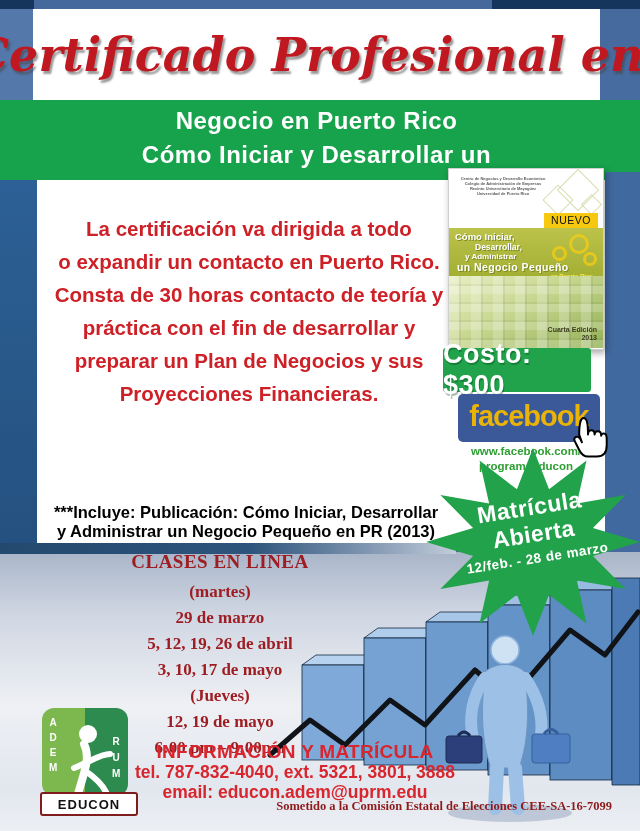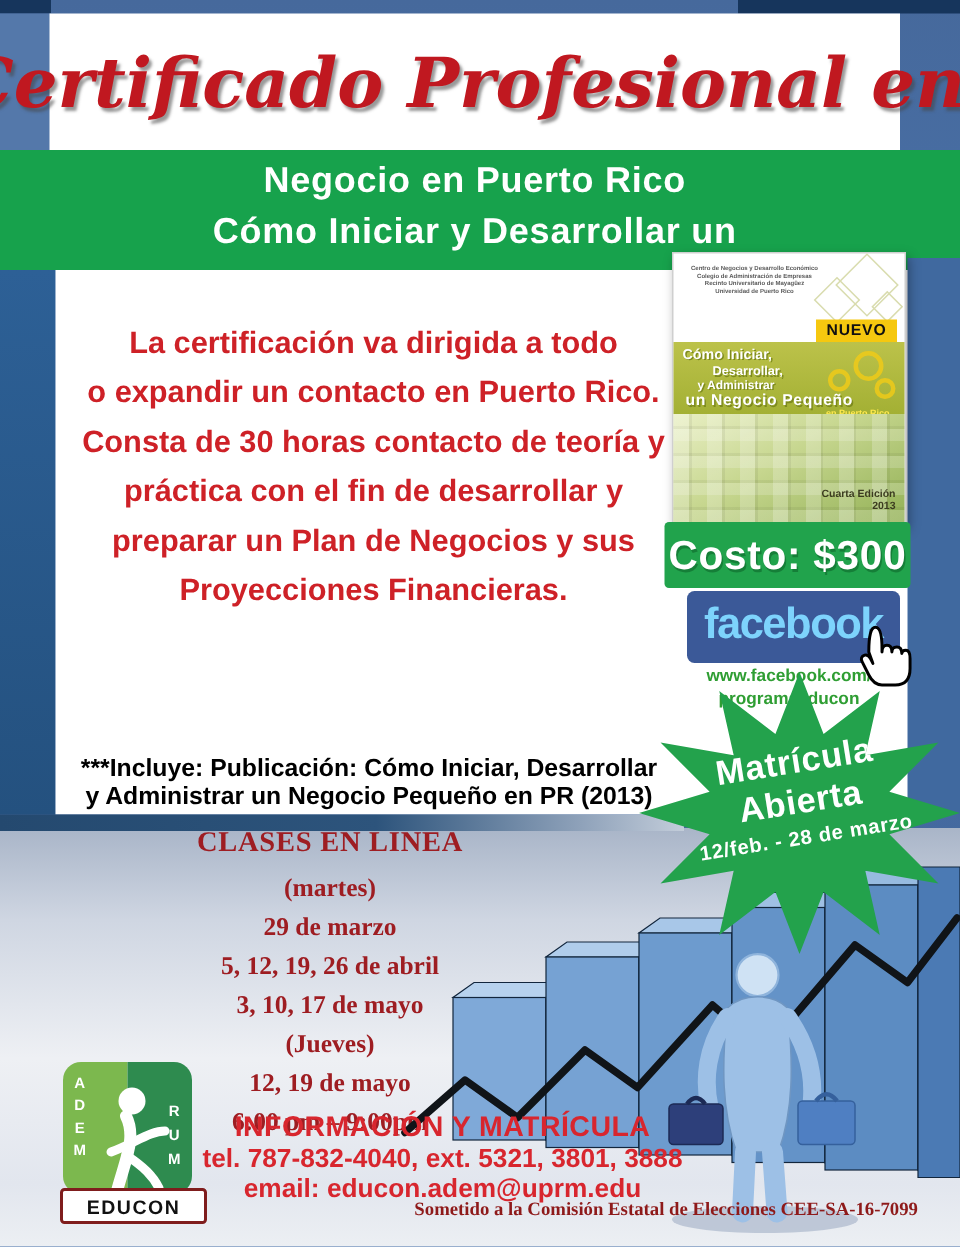--- a/index.html
+++ b/index.html
@@ -43,50 +43,50 @@
   
   .book{position:absolute;left:448px;top:168px;width:154px;height:180px;background:#ffffff;
     border:1px solid #cfcfcf;box-shadow:2px 3px 7px rgba(0,0,0,0.35);}
   .book-inst{position:absolute;left:8px;top:7px;width:92px;text-align:center;
     font-size:4px;line-height:5px;color:#5a5a5a;font-weight:700;}
   .diamond{position:absolute;border:1px solid #d9dcae;transform:rotate(45deg);}
   .d1{width:28px;height:28px;right:10px;top:6px;}
   .d2{width:20px;height:20px;right:34px;top:20px;}
   .d3{width:13px;height:13px;right:4px;top:28px;}
   .nuevo{position:absolute;right:5px;top:44px;width:54px;height:15px;background:#f6c80f;
-    color:#111;font-weight:700;font-size:10.5px;text-align:center;line-height:15px;letter-spacing:0.5px;}
+    color:#111;font-weight:400;font-size:10.5px;text-align:center;line-height:15px;letter-spacing:0.5px;}
   .olive-band{position:absolute;left:0;top:59px;width:154px;height:48px;
     background:linear-gradient(180deg,#bcc24a 0%,#a3b034 100%);color:#fff;overflow:hidden;}
   .ob-l1{font-size:9.5px;font-weight:900;padding:3px 0 0 6px;text-shadow:1px 1px 0 #7d8a1f;}
   .ob-l2{font-size:8.5px;font-weight:900;padding-left:26px;text-shadow:1px 1px 0 #7d8a1f;}
   .ob-l3{font-size:8px;font-weight:900;padding-left:16px;text-shadow:1px 1px 0 #7d8a1f;}
   .ob-main{font-size:10.5px;font-weight:900;padding-left:8px;letter-spacing:0.4px;text-shadow:1px 1px 0 #7d8a1f;}
   .ob-sub{font-size:6px;font-weight:700;color:#ffe94d;text-align:right;padding-right:10px;}
   .gear{position:absolute;border-radius:50%;border:3px solid rgba(238,202,25,0.85);}
   .g1{width:14px;height:14px;right:14px;top:6px;}
   .g2{width:9px;height:9px;right:36px;top:18px;}
   .g3{width:8px;height:8px;right:6px;top:24px;}
   .calc{position:absolute;left:0;top:107px;width:154px;height:72px;
     background:
       repeating-linear-gradient(90deg,rgba(255,255,255,0.22) 0 10px,rgba(0,0,0,0.06) 10px 12px,rgba(255,255,255,0) 12px 22px),
       repeating-linear-gradient(0deg,rgba(255,255,255,0.18) 0 8px,rgba(0,0,0,0.05) 8px 10px,rgba(255,255,255,0) 10px 18px),
       linear-gradient(150deg,#e9efc4 0%,#c6d68e 45%,#93b156 100%);}
   .edition{position:absolute;right:6px;bottom:6px;text-align:right;color:#3c3c20;
     font-size:7px;font-weight:700;line-height:8px;}
 
   
-  .costo{position:absolute;left:443px;top:348px;width:164px;height:44px;background:#21a34c;
+  .costo{position:absolute;left:443px;top:348px;width:148px;height:44px;background:#21a34c;
     border-radius:3px;display:flex;align-items:center;justify-content:center;
     color:#fff;font-weight:900;font-size:27px;letter-spacing:0.5px;
     text-shadow:1px 2px 0 rgba(0,60,20,0.35);}
 
   
   .fb-box{position:absolute;left:458px;top:394px;width:142px;height:48px;background:#3b5998;
     border-radius:5px;display:flex;align-items:center;justify-content:center;cursor:pointer;}
-  .fb-word{color:#7dd3fc;font-weight:900;font-size:29px;letter-spacing:-1px;padding-bottom:4px;}
+  .fb-word{color:#eab308;font-weight:900;font-size:29px;letter-spacing:-1px;padding-bottom:4px;}
   .fb-url{position:absolute;left:446px;top:444px;width:160px;text-align:center;
     color:#2f9e33;font-weight:700;font-size:11.5px;line-height:15px;}
   .cursor-icon{position:absolute;left:566px;top:412px;width:44px;height:54px;z-index:6;}
 
   
   .burst{position:absolute;left:426px;top:448px;width:214px;height:188px;background:#23a24c;z-index:5;
     clip-path:polygon(100% 50%,78% 57.5%,93.3% 75%,70.5% 70.5%,75% 93.3%,57.5% 78%,50% 100%,42.5% 78%,25% 93.3%,29.5% 70.5%,6.7% 75%,22% 57.5%,0% 50%,22% 42.5%,6.7% 25%,29.5% 29.5%,25% 6.7%,42.5% 22%,50% 0%,57.5% 22%,75% 6.7%,70.5% 29.5%,93.3% 25%,78% 42.5%);}
   .burst-inner{position:absolute;left:0;top:46px;width:100%;text-align:center;color:#fff;
     transform:rotate(-9deg);font-weight:900;}
   .burst-l1,.burst-l2{font-size:23px;line-height:27px;letter-spacing:0.5px;}

